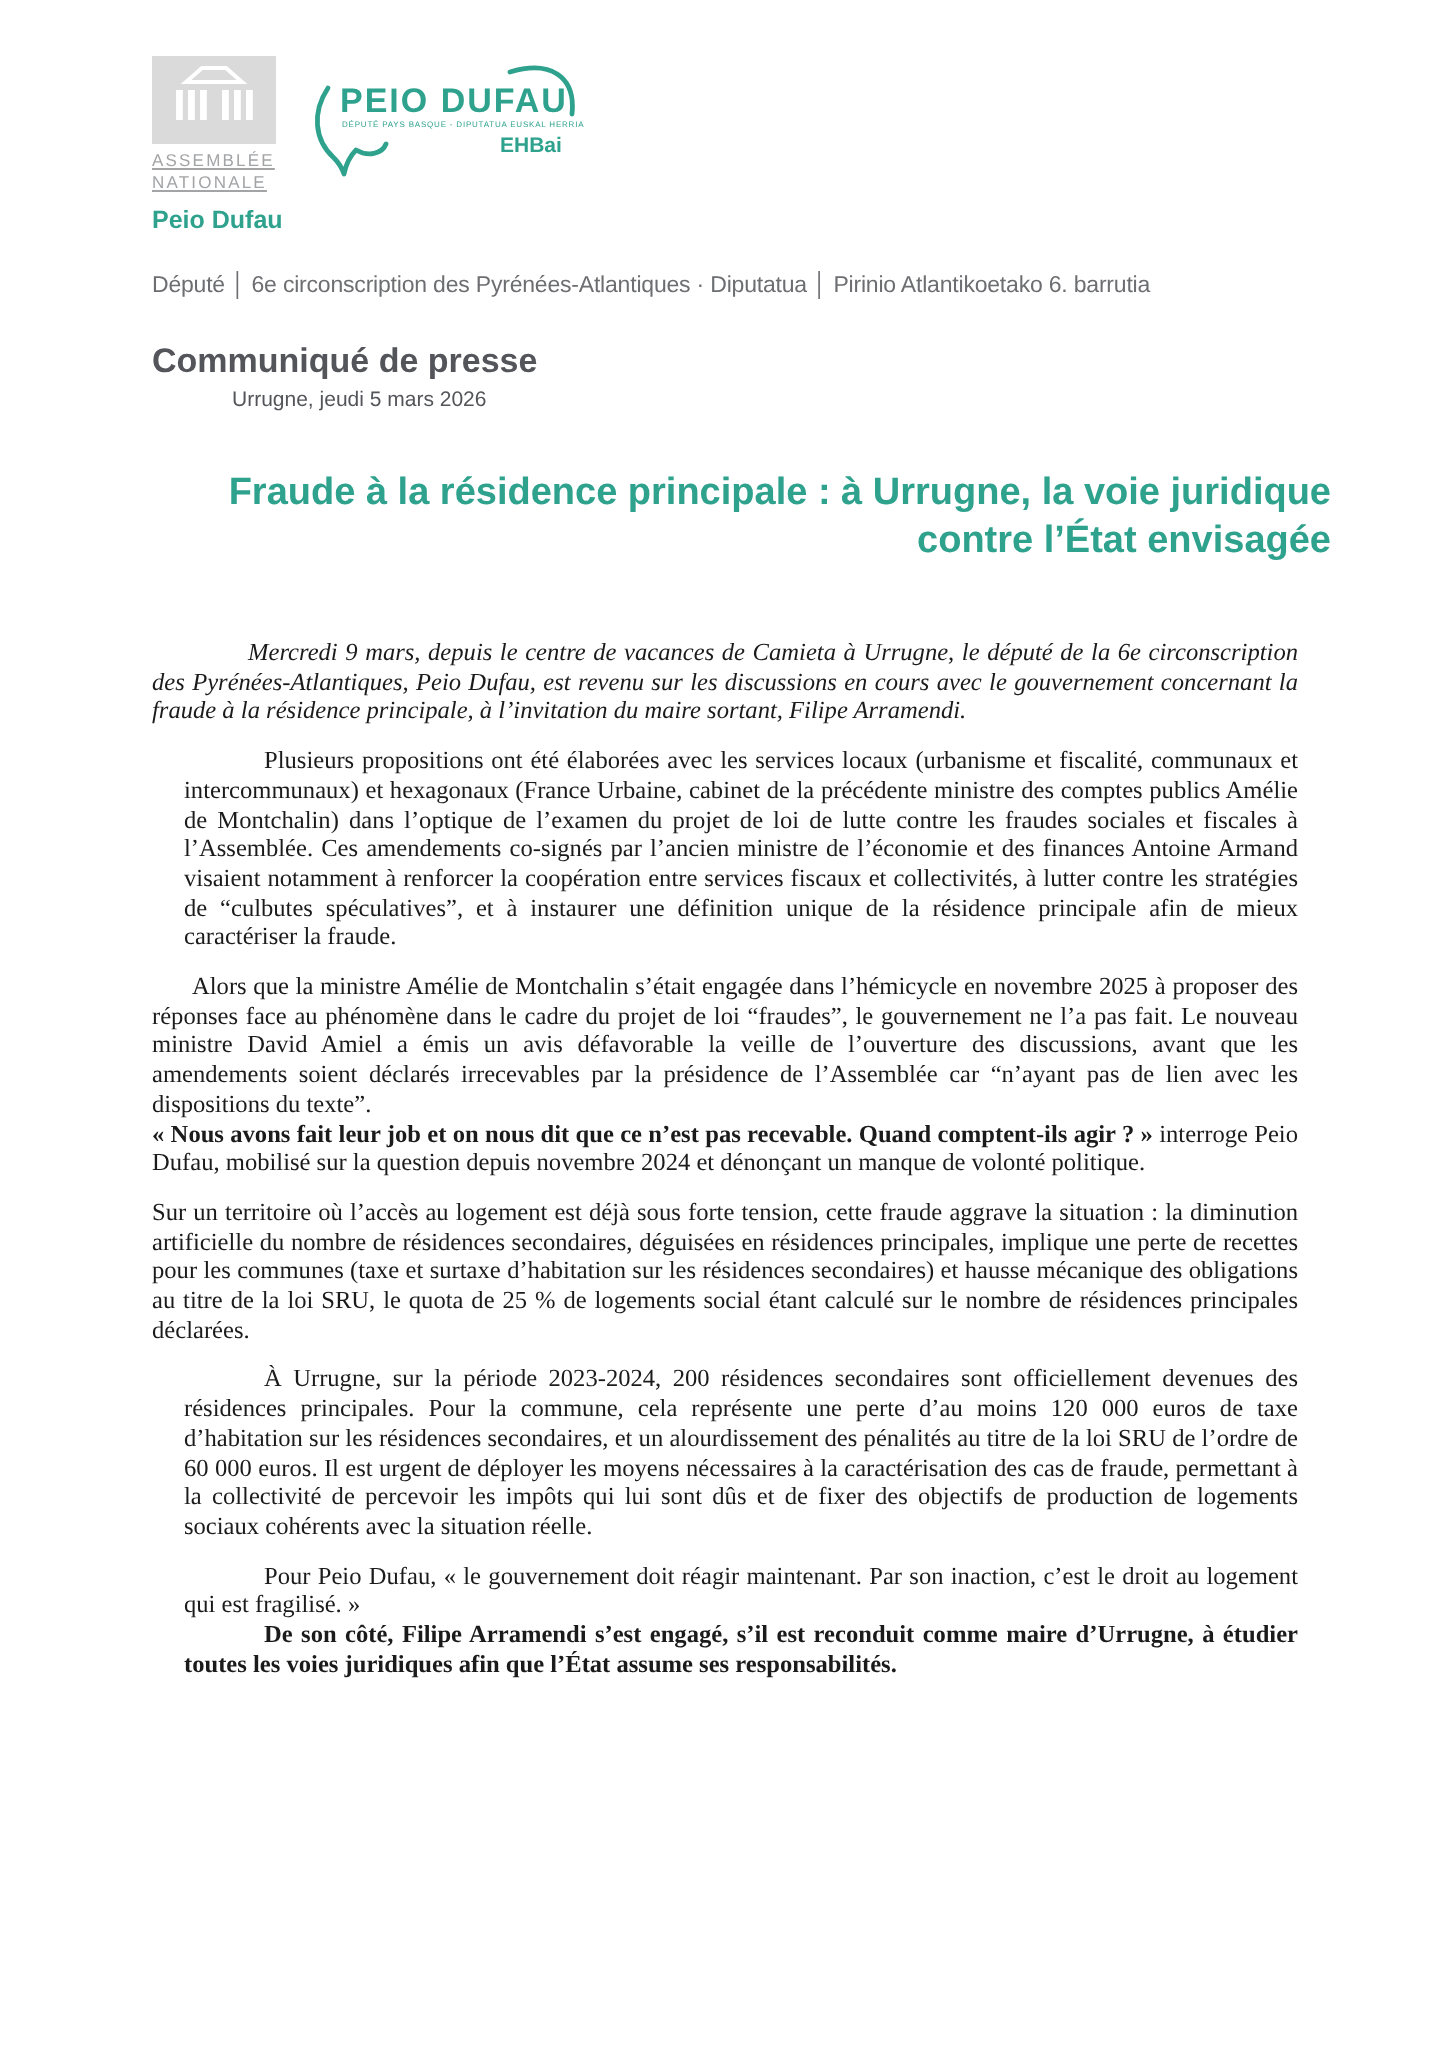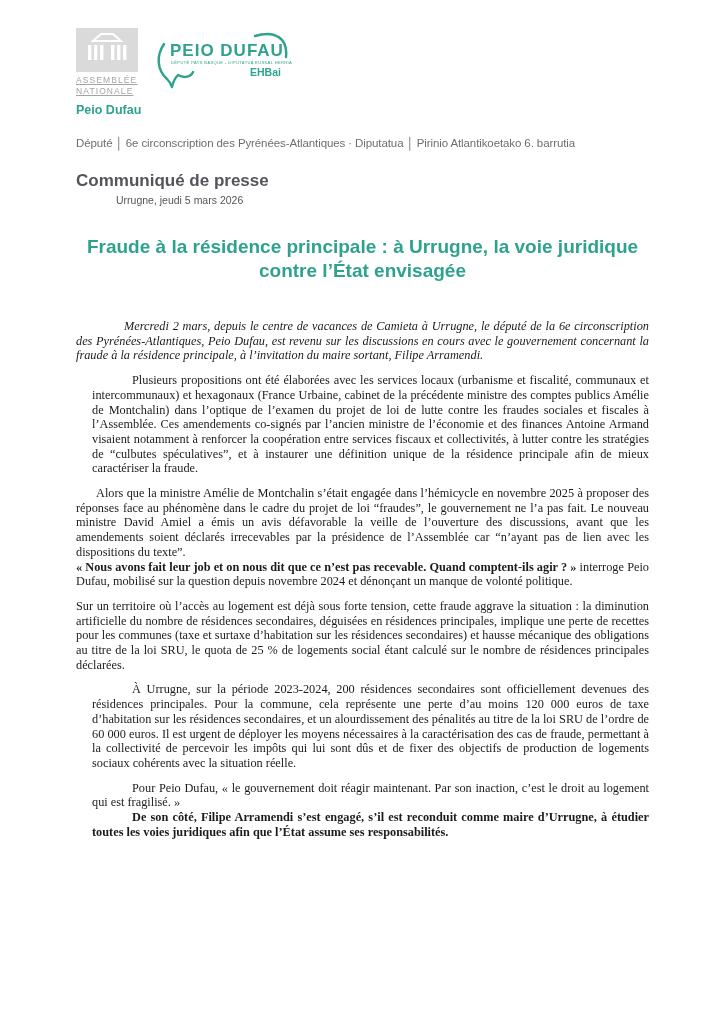--- a/index.html
+++ b/index.html
@@ -17,21 +17,21 @@
   .pd-logo { margin-left:10px; margin-top:1px; }
 
   .author { margin-top:7px; }
   .author-name { color:#2fa28e; font-weight:bold; font-size:12.5px; line-height:14px; }
   .author-role { color:#6d6e71; font-size:11.5px; line-height:13px; margin-top:20px; letter-spacing:-0.1px; }
 
   .doc-type { color:#54555a; font-weight:bold; font-size:17px; line-height:20px; margin-top:21px; }
   .dateline { color:#54555a; font-size:10.5px; line-height:12px; margin-top:3px;padding-left:40px; }
 
   .title { color:#2fa28e; font-weight:bold; font-size:19px; line-height:24px;
-           text-align:center; width:606px; margin:29px auto 0 auto; }
+           text-align:right; width:606px; margin:29px auto 0 auto; }
 
   .body { padding:0 76px; margin-top:36px; font-family:"Liberation Serif", serif;
           font-size:12.3px; line-height:14.7px; color:#1b1b1b; text-align:justify; }
   .para { margin:0; }
   .para.gap { margin-top:10px; }
   .indent-xl { text-indent:48px; }
   .indent-lg { text-indent:40px;margin-left:16px; }
   .indent-md { text-indent:26px; }
   .indent-sm { text-indent:20px; }
   .indent-none { text-indent:0; }
@@ -83,21 +83,21 @@
     </div>
 
     <div class="doc-type">Communiqué de presse</div>
     <div class="dateline">Urrugne,  jeudi 5 mars 2026</div>
 
   </div>
 
   <h1 class="title">Fraude à la résidence principale : à Urrugne, la voie juridique contre l’État envisagée</h1>
 
   <main class="body" id="paragraphs">
-      <p class="para indent-xl"><span class="i">Mercredi 2 mars, depuis le centre de vacances de Camieta à Urrugne, le député de la 6e circonscription des Pyrénées-Atlantiques, Peio Dufau, est revenu sur les discussions en cours avec le gouvernement concernant la fraude à la résidence principale, à l’invitation du maire sortant, Filipe Arramendi.</span></p>
+      <p class="para indent-xl"><span class="i">Mercredi 9 mars, depuis le centre de vacances de Camieta à Urrugne, le député de la 6e circonscription des Pyrénées-Atlantiques, Peio Dufau, est revenu sur les discussions en cours avec le gouvernement concernant la fraude à la résidence principale, à l’invitation du maire sortant, Filipe Arramendi.</span></p>
       <p class="para indent-lg gap"><span>Plusieurs propositions ont été élaborées avec les services locaux (urbanisme et fiscalité, communaux et intercommunaux) et hexagonaux (France Urbaine, cabinet de la précédente ministre des comptes publics Amélie de Montchalin) dans l’optique de l’examen du projet de loi de lutte contre les fraudes sociales et fiscales à l’Assemblée. Ces amendements co-signés par l’ancien ministre de l’économie et des finances Antoine Armand visaient notamment à renforcer la coopération entre services fiscaux et collectivités, à lutter contre les stratégies de “culbutes spéculatives”, et à instaurer une définition unique de la résidence principale afin de mieux caractériser la fraude.</span></p>
       <p class="para indent-sm gap"><span>Alors que la ministre Amélie de Montchalin s’était engagée dans l’hémicycle en novembre 2025 à proposer des réponses face au phénomène dans le cadre du projet de loi “fraudes”, le gouvernement ne l’a pas fait. Le nouveau ministre David Amiel a émis un avis défavorable la veille de l’ouverture des discussions, avant que les amendements soient déclarés irrecevables par la présidence de l’Assemblée car “n’ayant pas de lien avec les dispositions du texte”.</span></p>
       <p class="para indent-none"><span class="b">« Nous avons fait leur job et on nous dit que ce n’est pas recevable. Quand comptent-ils agir ? »</span><span> interroge Peio Dufau, mobilisé sur la question depuis novembre 2024 et dénonçant un manque de volonté politique.</span></p>
       <p class="para indent-none gap"><span>Sur un territoire où l’accès au logement est déjà sous forte tension, cette fraude aggrave la situation : la diminution artificielle du nombre de résidences secondaires, déguisées en résidences principales, implique une perte de recettes pour les communes (taxe et surtaxe d’habitation sur les résidences secondaires) et hausse mécanique des obligations au titre de la loi SRU, le quota de 25 % de logements social étant calculé sur le nombre de résidences principales déclarées.</span></p>
       <p class="para indent-lg gap"><span>À Urrugne, sur la période 2023-2024, 200 résidences secondaires sont officiellement devenues des résidences principales. Pour la commune, cela représente une perte d’au moins 120 000 euros de taxe d’habitation sur les résidences secondaires, et un alourdissement des pénalités au titre de la loi SRU de l’ordre de 60 000 euros. Il est urgent de déployer les moyens nécessaires à la caractérisation des cas de fraude, permettant à la collectivité de percevoir les impôts qui lui sont dûs et de fixer des objectifs de production de logements sociaux cohérents avec la situation réelle.</span></p>
       <p class="para indent-lg gap"><span>Pour Peio Dufau, « le gouvernement doit réagir maintenant. Par son inaction, c’est le droit au logement qui est fragilisé. »</span></p>
       <p class="para indent-lg"><span class="b">De son côté, Filipe Arramendi s’est engagé, s’il est reconduit comme maire d’Urrugne, à étudier toutes les voies juridiques afin que l’État assume ses responsabilités.</span></p>
     </main>
 
 </div>

